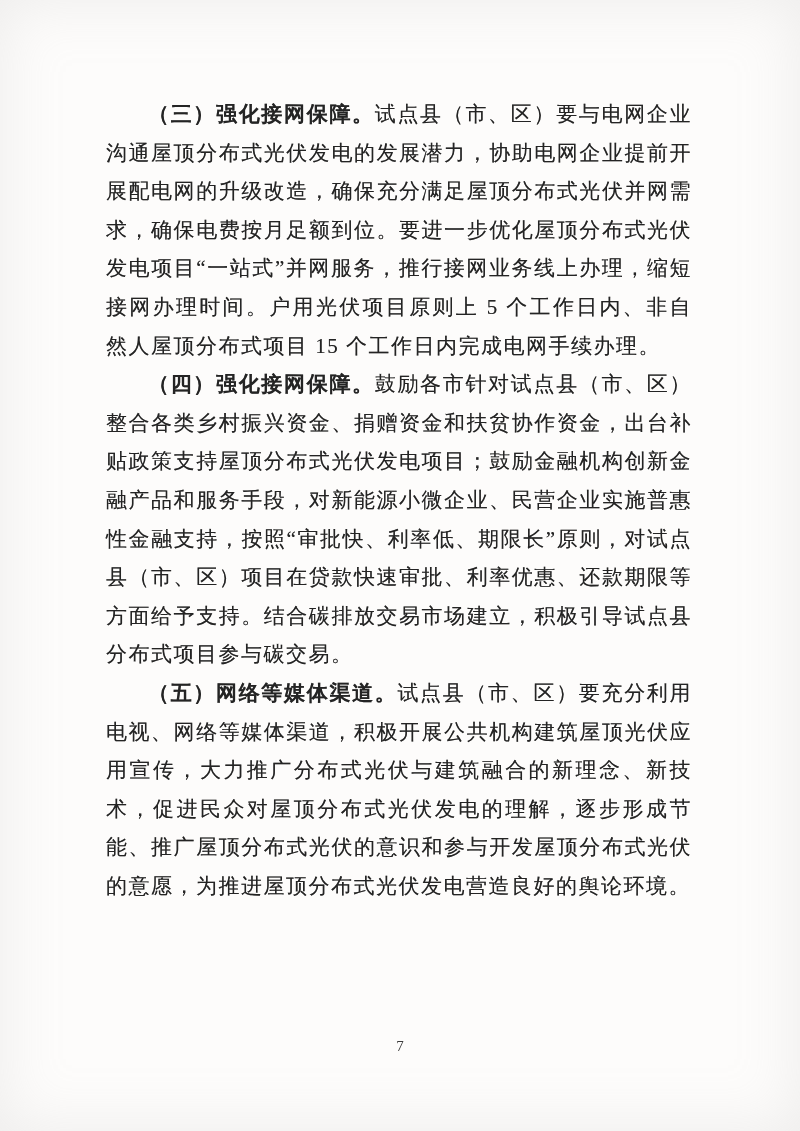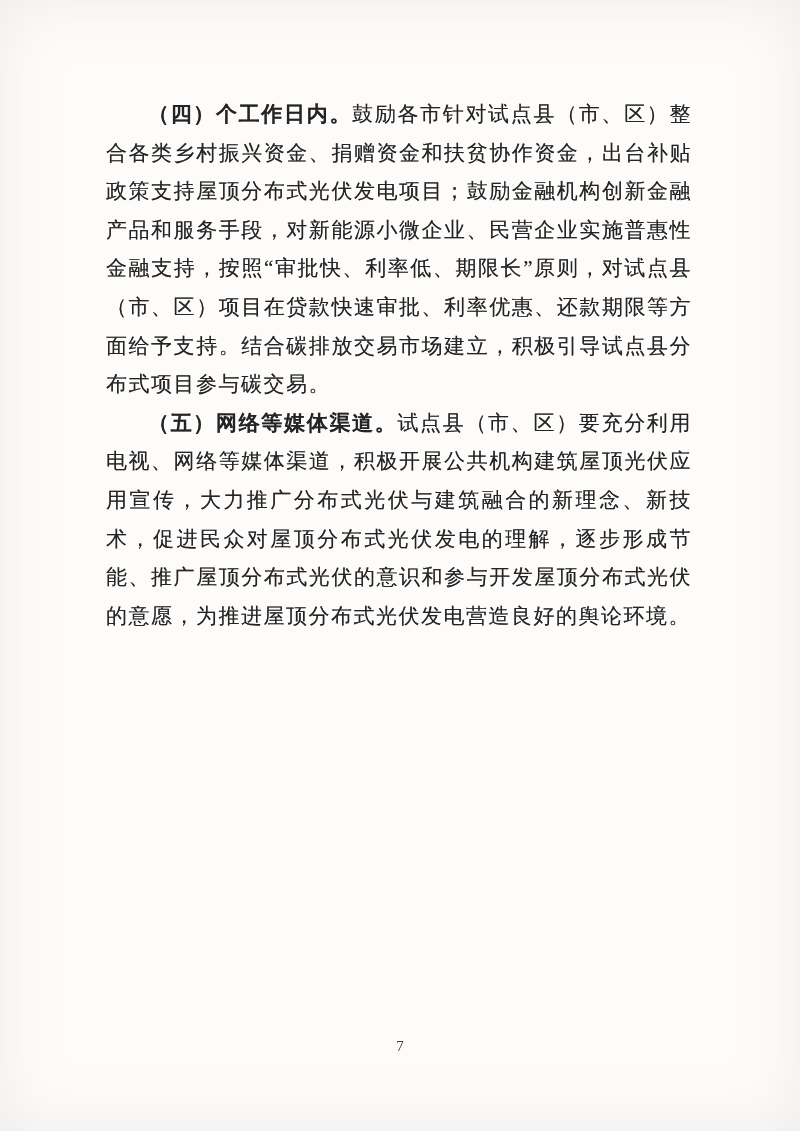--- a/index.html
+++ b/index.html
@@ -45,17 +45,18 @@
     font-size: 15px;
     color: #3a3a3a;
     letter-spacing: 0;
   }
 </style>
 </head>
 <body>
 
 <div class="doc-page">
   <div class="doc-content">
-    <p class="para"><span class="para-heading">（四）个工作日内。</span><span>鼓励各市针对试点县（市、区）整合各类乡村振兴资金、捐赠资金和扶贫协作资金，出台补贴政策支持屋顶分布式光伏发电项目；鼓励金融机构创新金融产品和服务手段，对新能源小微企业、民营企业实施普惠性金融支持，按照“审批快、利率低、期限长”原则，对试点县（市、区）项目在贷款快速审批、利率优惠、还款期限等方面给予支持。结合碳排放交易市场建立，积极引导试点县分布式项目参与碳交易。</span></p>
+    <p class="para"><span class="para-heading">（三）强化接网保障。</span><span>试点县（市、区）要与电网企业沟通屋顶分布式光伏发电的发展潜力，协助电网企业提前开展配电网的升级改造，确保充分满足屋顶分布式光伏并网需求，确保电费按月足额到位。要进一步优化屋顶分布式光伏发电项目“一站式”并网服务，推行接网业务线上办理，缩短接网办理时间。户用光伏项目原则上 5 个工作日内、非自然人屋顶分布式项目 15 个工作日内完成电网手续办理。</span></p>
+    <p class="para"><span class="para-heading">（四）强化接网保障。</span><span>鼓励各市针对试点县（市、区）整合各类乡村振兴资金、捐赠资金和扶贫协作资金，出台补贴政策支持屋顶分布式光伏发电项目；鼓励金融机构创新金融产品和服务手段，对新能源小微企业、民营企业实施普惠性金融支持，按照“审批快、利率低、期限长”原则，对试点县（市、区）项目在贷款快速审批、利率优惠、还款期限等方面给予支持。结合碳排放交易市场建立，积极引导试点县分布式项目参与碳交易。</span></p>
     <p class="para"><span class="para-heading">（五）网络等媒体渠道。</span><span>试点县（市、区）要充分利用电视、网络等媒体渠道，积极开展公共机构建筑屋顶光伏应用宣传，大力推广分布式光伏与建筑融合的新理念、新技术，促进民众对屋顶分布式光伏发电的理解，逐步形成节能、推广屋顶分布式光伏的意识和参与开发屋顶分布式光伏的意愿，为推进屋顶分布式光伏发电营造良好的舆论环境。</span></p>
   </div>
   <div class="page-number">7</div>
 </div>
 
 </body></html>

